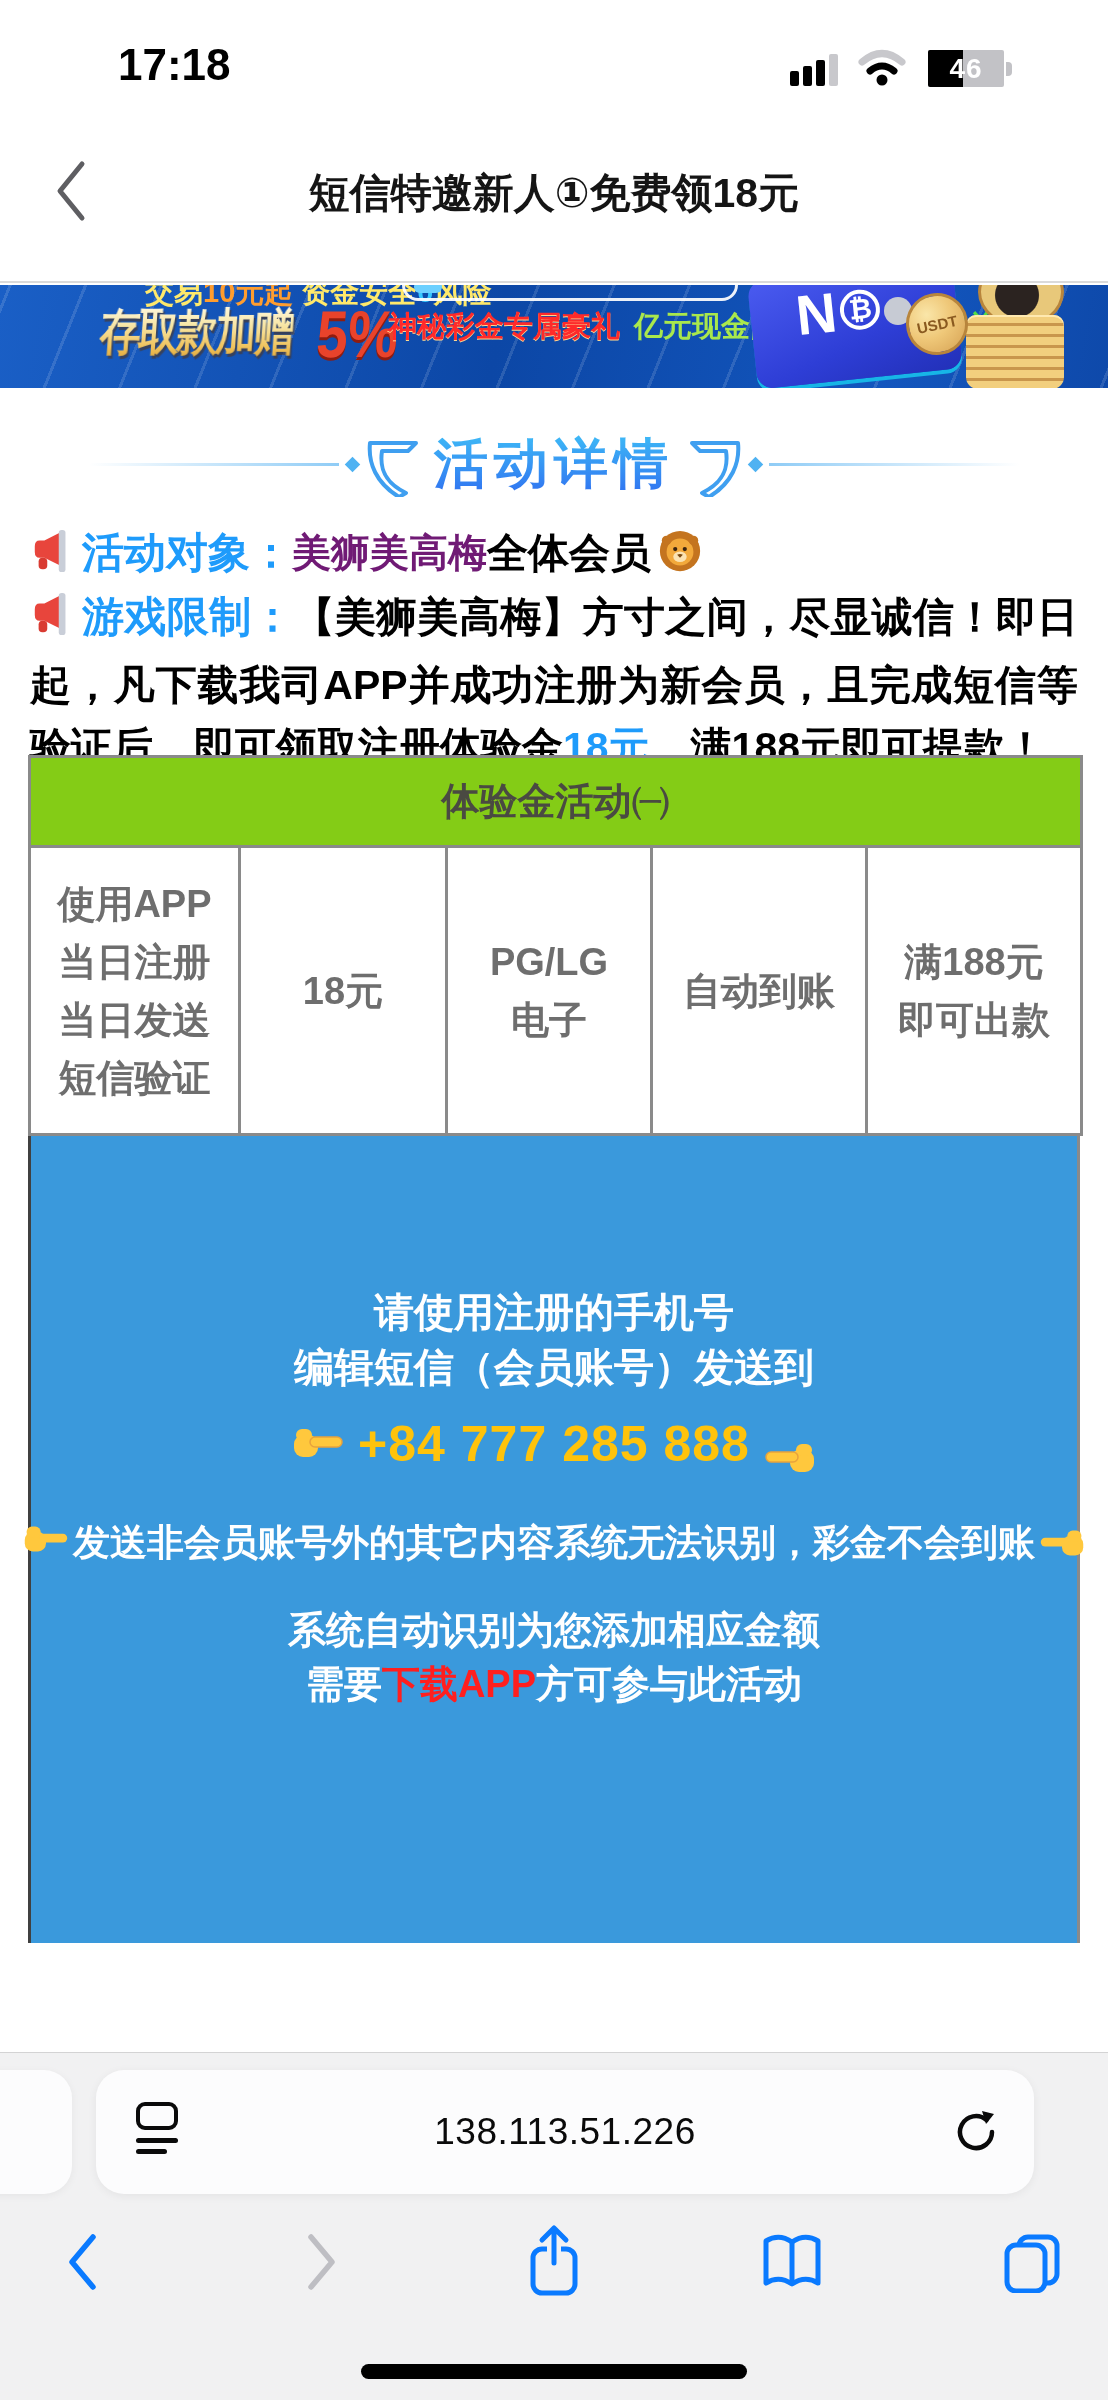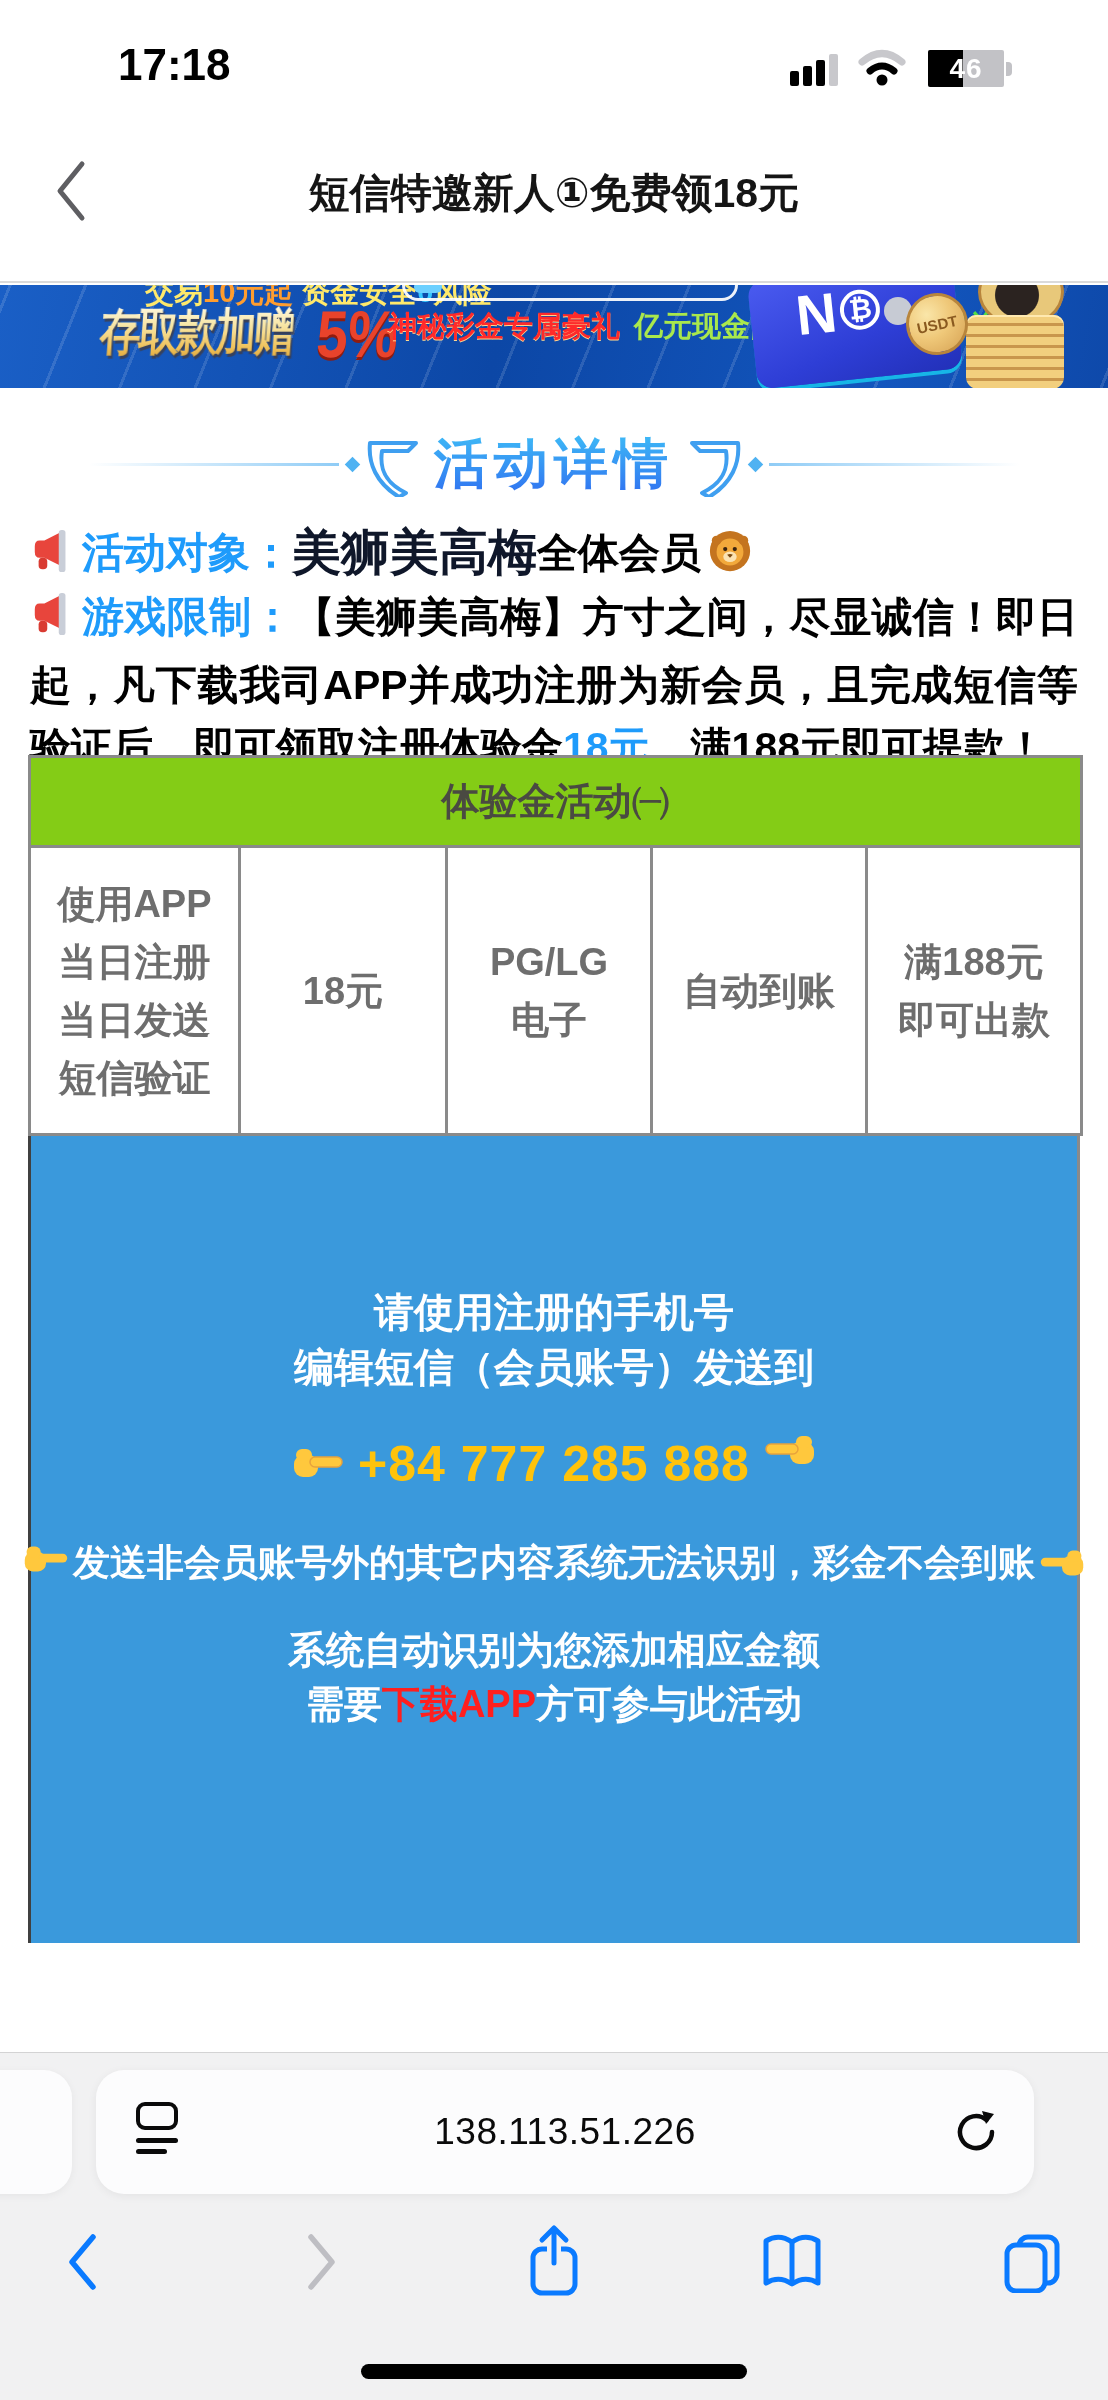--- a/index.html
+++ b/index.html
@@ -69,37 +69,37 @@
   .sec-head .ln { width:250px; height:3px; }
   .sec-head .ln.l { background:linear-gradient(90deg,rgba(120,190,245,0),#8FCCF6); }
   .sec-head .ln.r { background:linear-gradient(90deg,#8FCCF6,rgba(120,190,245,0)); }
   .sec-head .dm { width:11px; height:11px; background:#4FB2F2; transform:rotate(45deg); }
   .sec-title { font-size:54px; font-weight:900; letter-spacing:6px; padding:0 4px;
     background:linear-gradient(180deg,#3FC1F7 0%,#2F6BF0 100%); -webkit-background-clip:text; background-clip:text; color:transparent; }
   
   .intro { position:absolute; top:522px; left:30px; width:1048px; }
   .intro-line1 { display:flex; align-items:center; height:62px; }
   .blue-label { color:#1E9BFB; font-weight:800; font-size:42px; }
-  .brand { color:#0f172a; font-weight:700; font-size:49px; }
+  .brand { color:#701a75; font-weight:700; font-size:39px; }
   .black-strong { color:#000; font-weight:700; font-size:41px; }
   .intro-p { margin-top:2px; font-size:41px; font-weight:700; color:#000; line-height:62px; text-align:justify; }
   .intro-p .blue { color:#1E9BFB; }
   .icon-inline { display:inline-block; vertical-align:-6px; margin-right:6px; }
   
   .panel { position:absolute; top:755px; left:28px; width:1052px; }
   table.promo { border-collapse:collapse; table-layout:fixed; width:1052px; }
   table.promo td { border:3px solid #8A8A8A; text-align:center; vertical-align:middle; }
   .t-title { background:#84cc16; height:90px; font-size:38px; font-weight:700; color:#4A4A42; }
   .t-head td { background:#3A99DC; height:104px; color:#fff; font-size:40px; font-weight:700; }
   .t-body td { background:#fff; height:288px; color:#6E6E6E; font-size:38px; font-weight:700; line-height:58px; white-space:pre-line; }
   .blue-block { width:1052px; height:807px; background:#3A99DC; border-left:3px solid #404040; border-right:3px solid #8A8A8A;
     display:flex; flex-direction:column; align-items:center; color:#fff; font-weight:700; }
   .bb1 { margin-top:150px; font-size:40px; line-height:52px; }
   .bb2 { font-size:40px; line-height:58px; }
-  .bb-phone { margin-top:36px; display:flex; align-items:flex-start; gap:14px; font-size:50px; font-weight:800; color:#FFC30B; letter-spacing:1px; line-height:64px; }
+  .bb-phone { margin-top:16px; display:flex; align-items:flex-end; gap:14px; font-size:50px; font-weight:800; color:#FFC30B; letter-spacing:1px; line-height:64px; }
   .bb-tip { display:flex; align-items:center; gap:4px; font-size:37px; line-height:50px; white-space:nowrap; }
   .bb-tip1 { margin-top:46px; } .bb-tip2 { margin-top:42px; }
   .bb-note1 { margin-top:36px; font-size:38px; line-height:52px; }
   .bb-note2 { font-size:38px; line-height:56px; }
   .bb-note2 .red { color:#FF1F1F; }
   
   .chrome { position:absolute; top:2052px; left:0; width:1108px; height:348px; background:#F1F1F2; box-shadow:inset 0 1px 0 rgba(0,0,0,.12); }
   .tab-fragment { position:absolute; left:-40px; top:18px; width:112px; height:124px; background:#FCFCFD; border-radius:28px; box-shadow:0 2px 8px rgba(0,0,0,.05); }
   .url-bar { position:absolute; left:96px; top:18px; width:938px; height:124px; background:#FCFCFD; border-radius:28px; box-shadow:0 2px 10px rgba(0,0,0,.06); cursor:pointer; }
   .reader-btn { position:absolute; left:40px; top:32px; width:48px; height:60px; cursor:pointer; }

